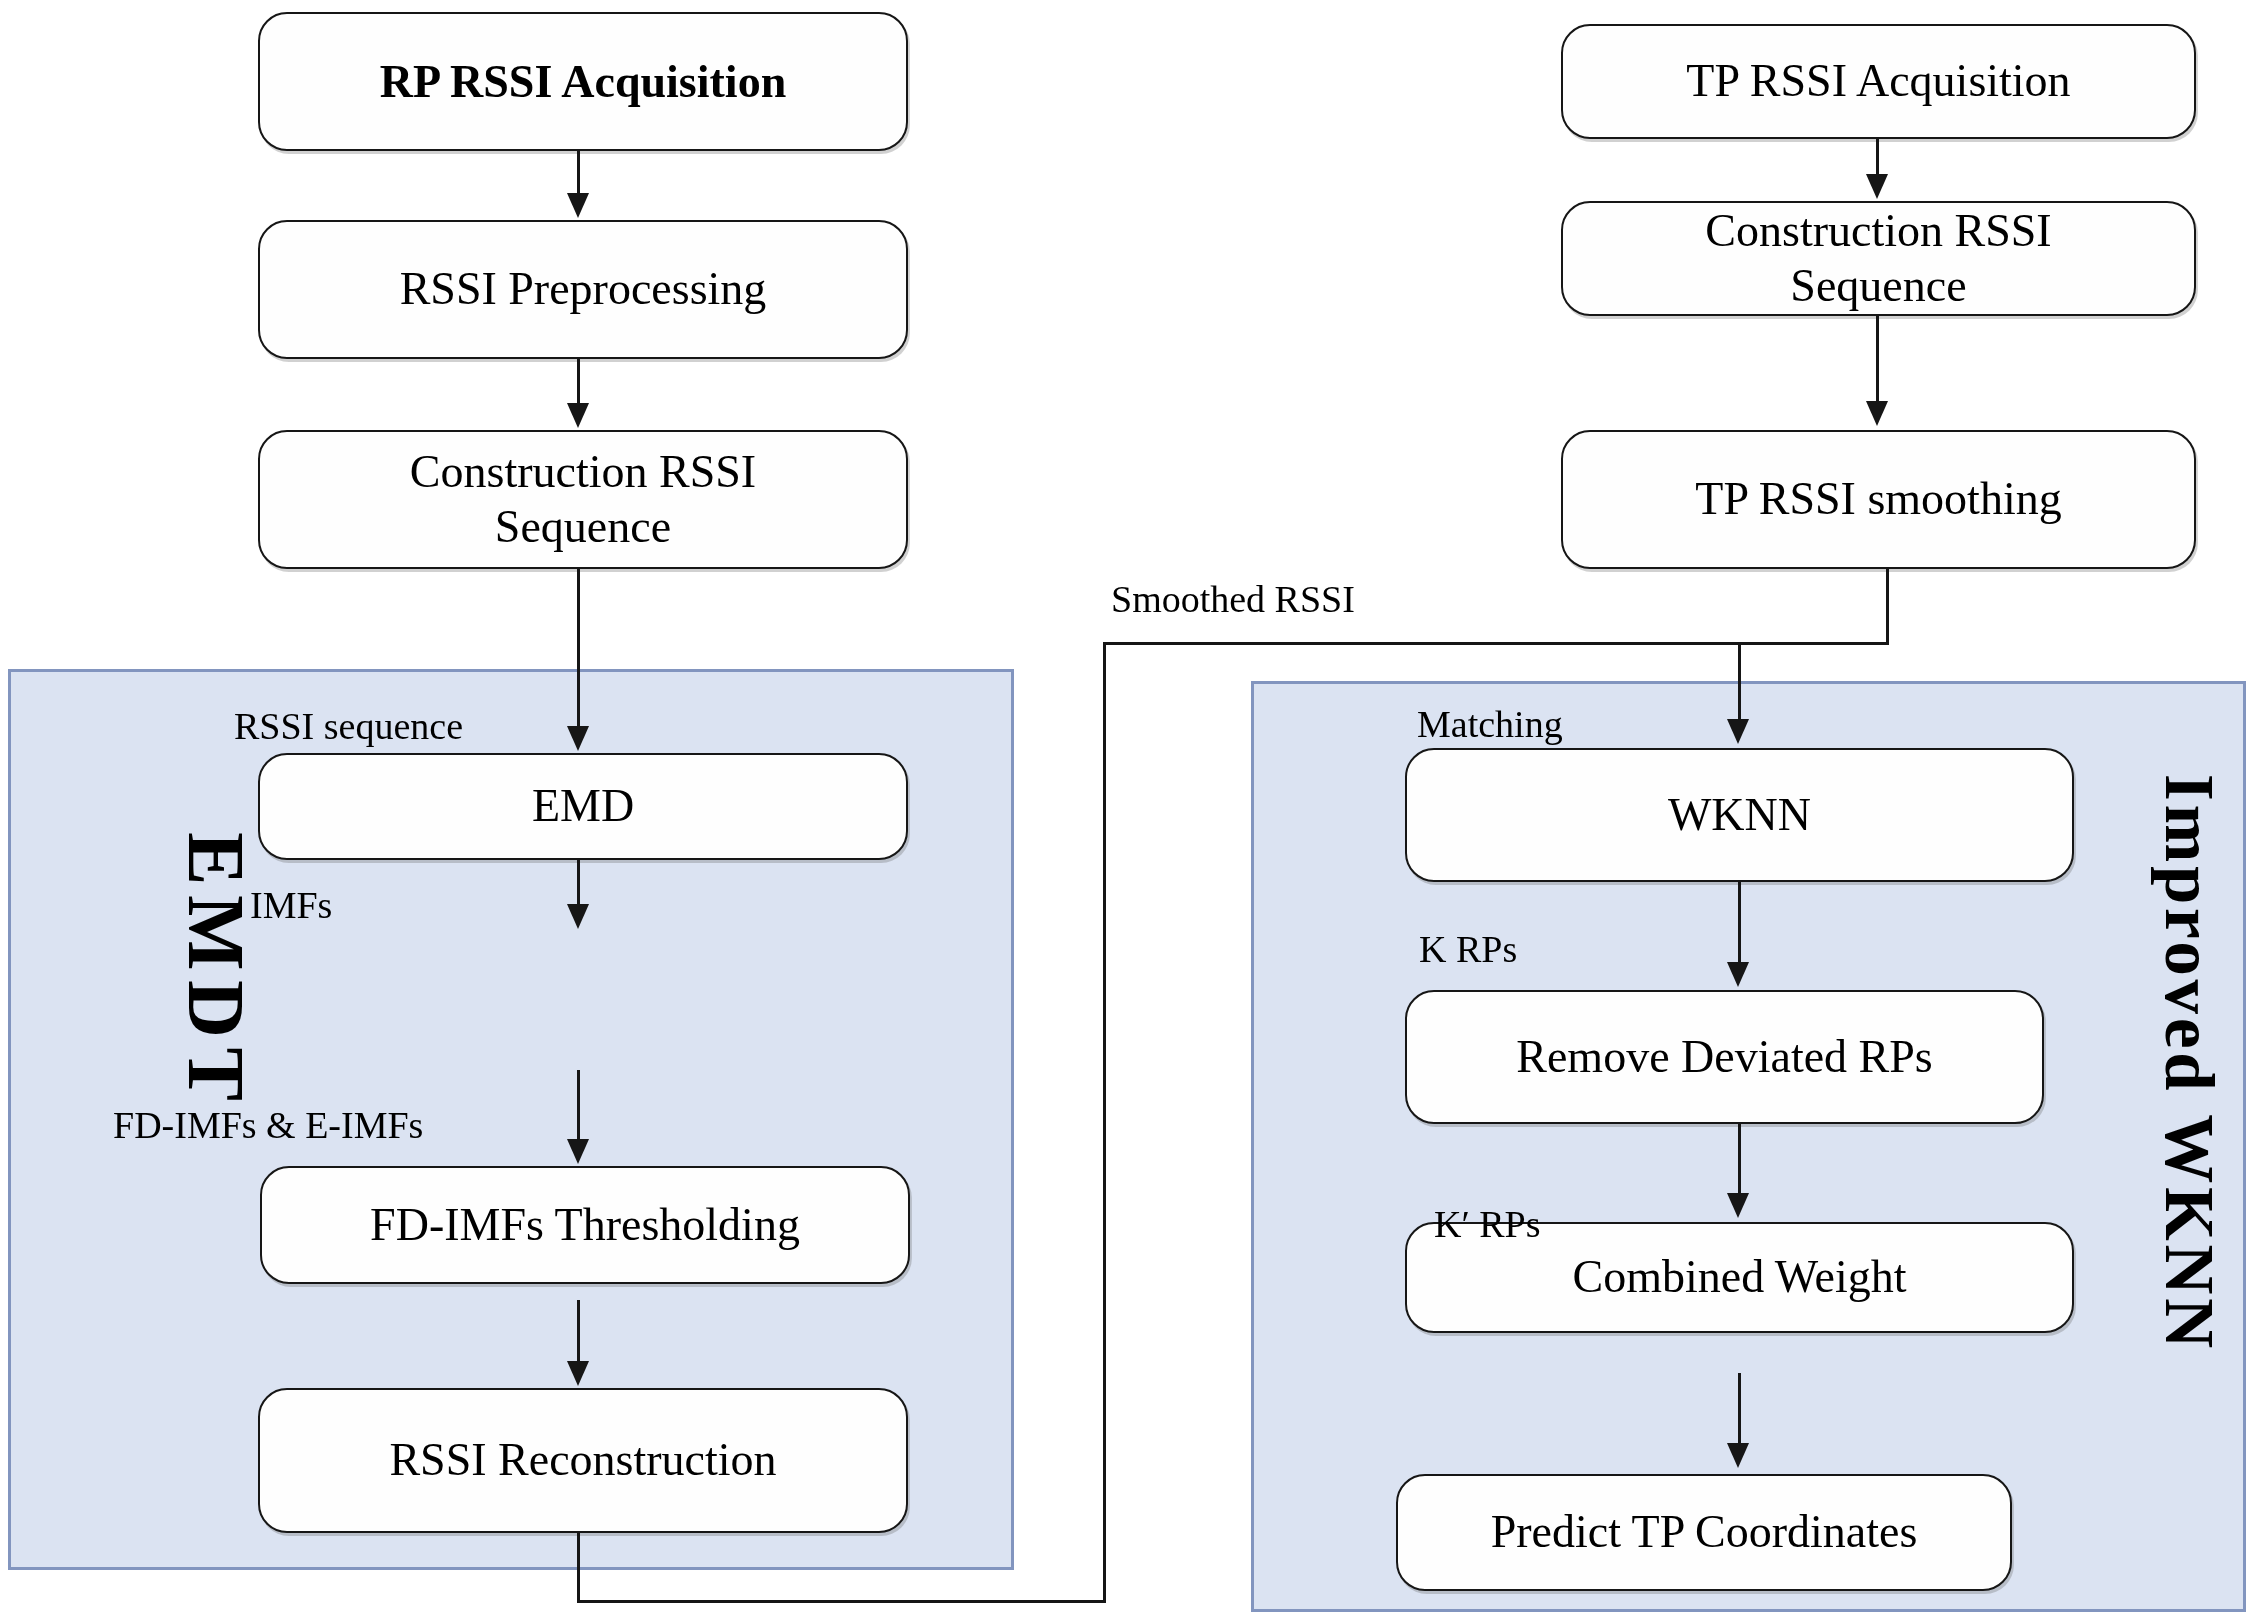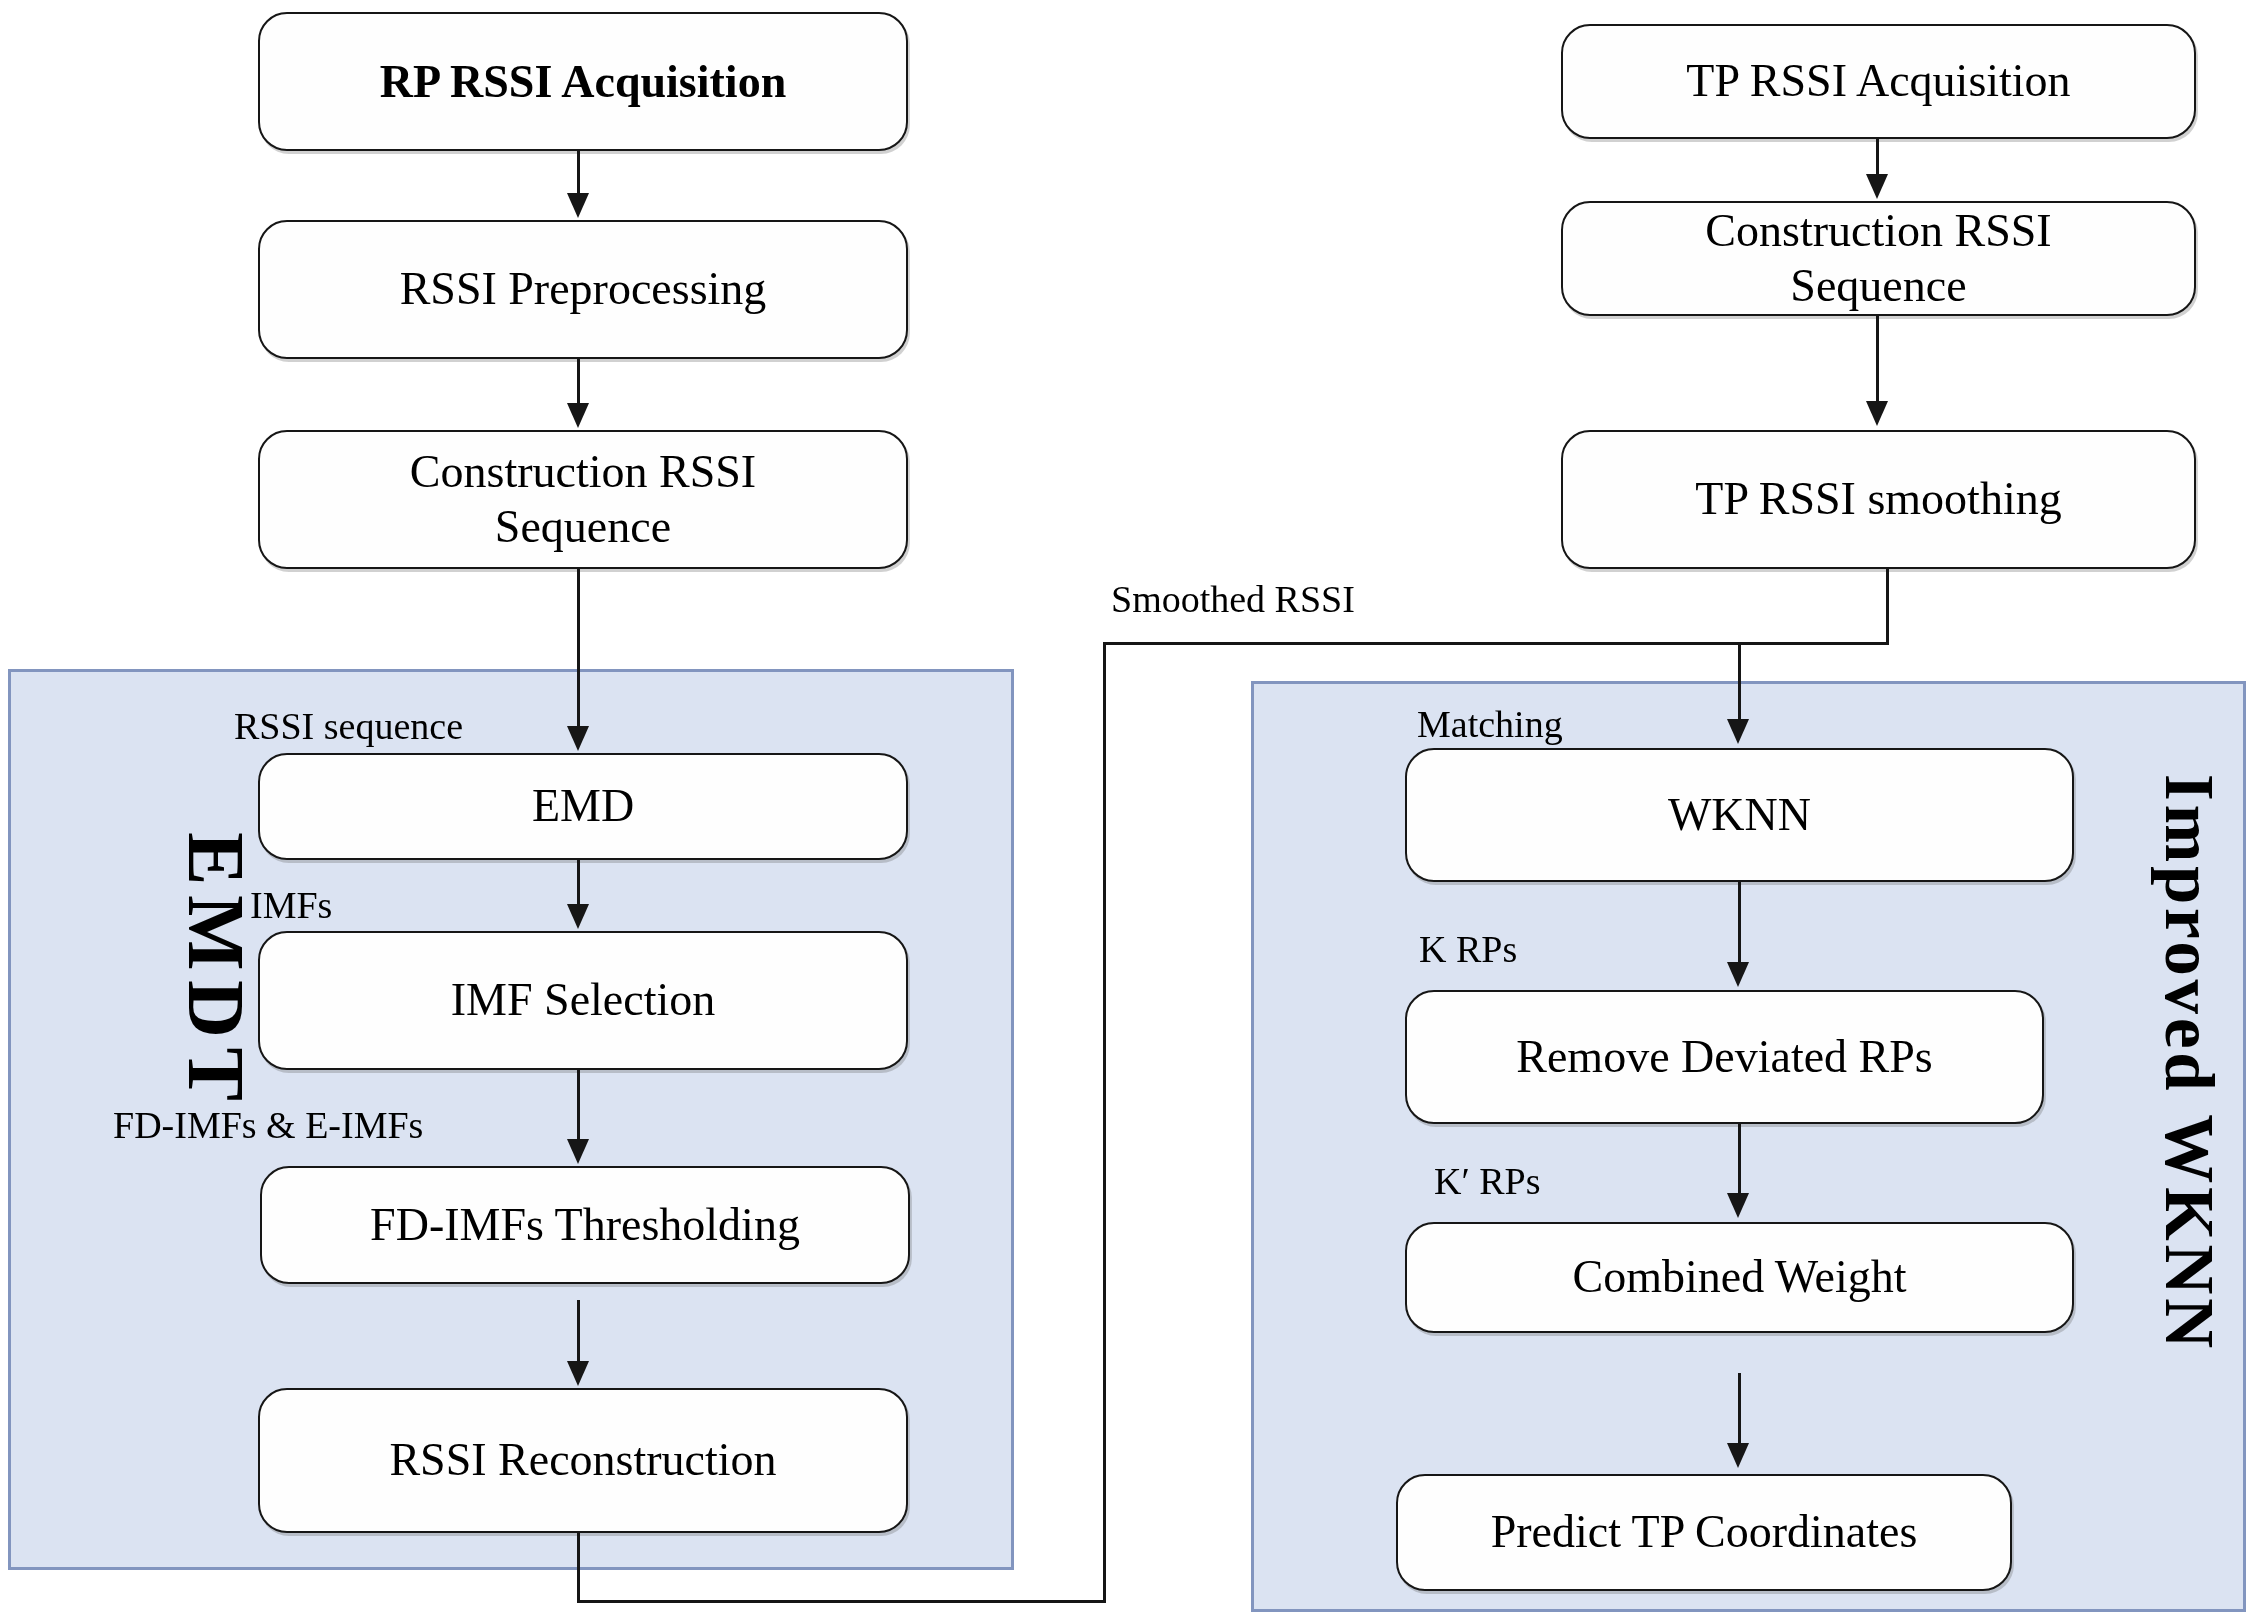--- a/index.html
+++ b/index.html
@@ -86,23 +86,20 @@
   </div>
 
   <div class="node wrap" style="left:258px;top:430px;width:650px;height:139px;">
     <span>Construction RSSI Sequence</span>
   </div>
 
   <div class="node" style="left:258px;top:753px;width:650px;height:107px;">
     <span>EMD</span>
   </div>
 
-  <div class="node" style="left:258px;top:931px;width:650px;height:139px;">
-    <span>IMF Selection</span>
-  </div>
 
   <div class="node" style="left:260px;top:1166px;width:650px;height:118px;">
     <span>FD-IMFs Thresholding</span>
   </div>
 
   <div class="node" style="left:258px;top:1388px;width:650px;height:145px;">
     <span>RSSI Reconstruction</span>
   </div>
 
   <div class="node" style="left:1561px;top:24px;width:635px;height:115px;">
@@ -132,21 +129,21 @@
   <div class="node" style="left:1396px;top:1474px;width:616px;height:117px;">
     <span>Predict TP Coordinates</span>
   </div>
 
   <div class="ann" style="left:234px;top:704px;">RSSI sequence</div>
   <div class="ann" style="left:250px;top:883px;">IMFs</div>
   <div class="ann" style="left:113px;top:1103px;">FD-IMFs &amp; E-IMFs</div>
   <div class="ann" style="left:1111px;top:577px;">Smoothed RSSI</div>
   <div class="ann" style="left:1417px;top:702px;">Matching</div>
   <div class="ann" style="left:1419px;top:927px;">K RPs</div>
-  <div class="ann" style="left:1434px;top:1159px;">K′ RPs</div>
+  <div class="ann" style="left:1434px;top:1202px;">K′ RPs</div>
 
   <div class="vl" style="left:577px;top:151px;height:48px;"></div>
   <div class="ah" style="left:567px;top:193px;"></div>
 
   <div class="vl" style="left:577px;top:358px;height:48px;"></div>
   <div class="ah" style="left:567px;top:403px;"></div>
 
   <div class="vl" style="left:577px;top:569px;height:161px;"></div>
   <div class="ah" style="left:567px;top:726px;"></div>
 

